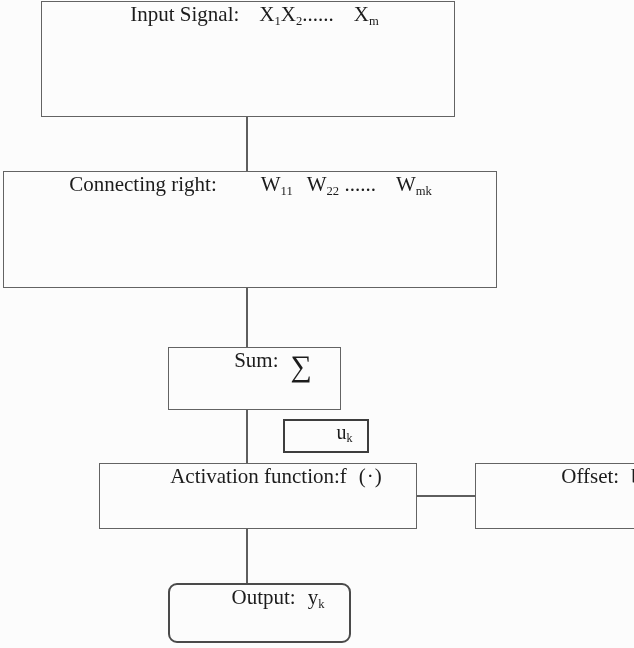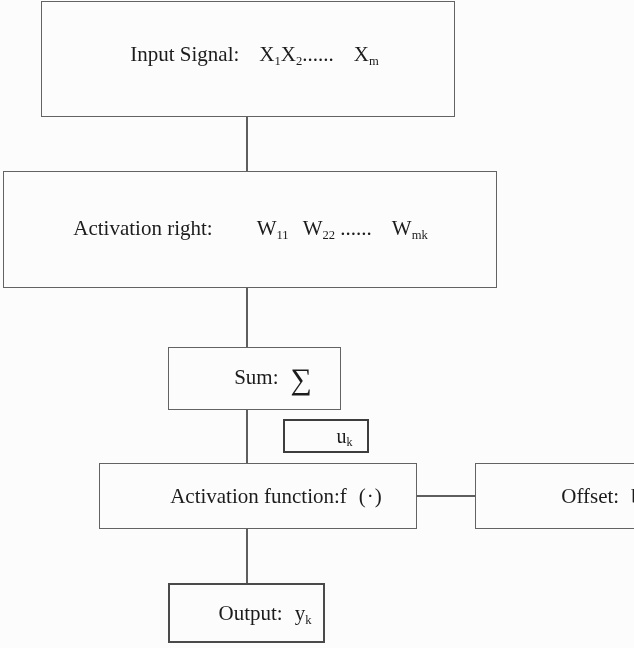--- a/index.html
+++ b/index.html
@@ -14,34 +14,34 @@
     background: #fcfcfc;
     font-family: "Liberation Serif", "DejaVu Serif", serif;
     color: #1c1c1c;
     overflow: hidden;
   }
   .box {
     position: absolute;
     border: 1.5px solid #636363;
     background: transparent;
     display: flex;
-    align-items: center;
+    align-items: flex-start;
     justify-content: center;
     font-size: 21px;
     white-space: nowrap;
     box-sizing: border-box;
     padding-left: 37px;
   }
   .box-input        { left: 41px;  top: 1px;   width: 414px; height: 116px; padding-right: 24px; padding-bottom: 10px; }
   .box-connecting   { left: 3px;   top: 171px; width: 494px; height: 117px; padding-right: 36px; padding-bottom: 2px; }
   .box-sum          { left: 168px; top: 347px; width: 173px; height: 63px;  padding-bottom: 2px; }
   .box-uk           { left: 283px; top: 419px; width: 86px;  height: 34px;  border-color: #3d3d3d; border-width: 2px; font-size: 20px; }
   .box-activation   { left: 99px;  top: 463px; width: 318px; height: 66px; }
   .box-offset       { left: 475px; top: 463px; width: 184px; height: 66px;  justify-content: flex-end; padding-right: 10px; }
-  .box-output       { left: 168px; top: 583px; width: 157px; height: 60px;  border-color: #4a4a4a; border-width: 2px; }
+  .box-output       { left: 168px; top: 583px; width: 183px; height: 60px;  border-color: #4a4a4a; border-width: 2px; border-radius: 9px; }
   .connector {
     position: absolute;
     background: #5e5e5e;
   }
   .conn-v1 { left: 246px; top: 117px; width: 2px;  height: 54px; }
   .conn-v2 { left: 246px; top: 288px; width: 2px;  height: 59px; }
   .conn-v3 { left: 246px; top: 410px; width: 2px;  height: 53px; }
   .conn-v4 { left: 246px; top: 529px; width: 2px;  height: 54px; }
   .conn-h1 { left: 417px; top: 495px; width: 58px; height: 2px;  }
   sub.sx {
@@ -72,21 +72,21 @@
   <div class="box box-input">
     <span>Input Signal:</span>
     <span class="gap-a"><span>X</span><sub class="sx">1</sub><span></span></span>
     <span class="gap-b"><span>X</span><sub class="sx">2</sub><span>......</span></span>
     <span class="gap-c"><span>X</span><sub class="sx">m</sub><span></span></span>
   </div>
 
   <div class="connector conn-v1"></div>
 
   <div class="box box-connecting">
-    <span>Activation right:</span>
+    <span>Connecting right:</span>
     <span class="gap-d"><span>W</span><sub class="sx">11</sub><span></span></span>
     <span class="gap-e"><span>W</span><sub class="sx">22</sub><span> ......</span></span>
     <span class="gap-f"><span>W</span><sub class="sx">mk</sub><span></span></span>
   </div>
 
   <div class="connector conn-v2"></div>
 
   <div class="box box-sum">
     <span>Sum:</span>
     <span class="sigma">∑</span>

